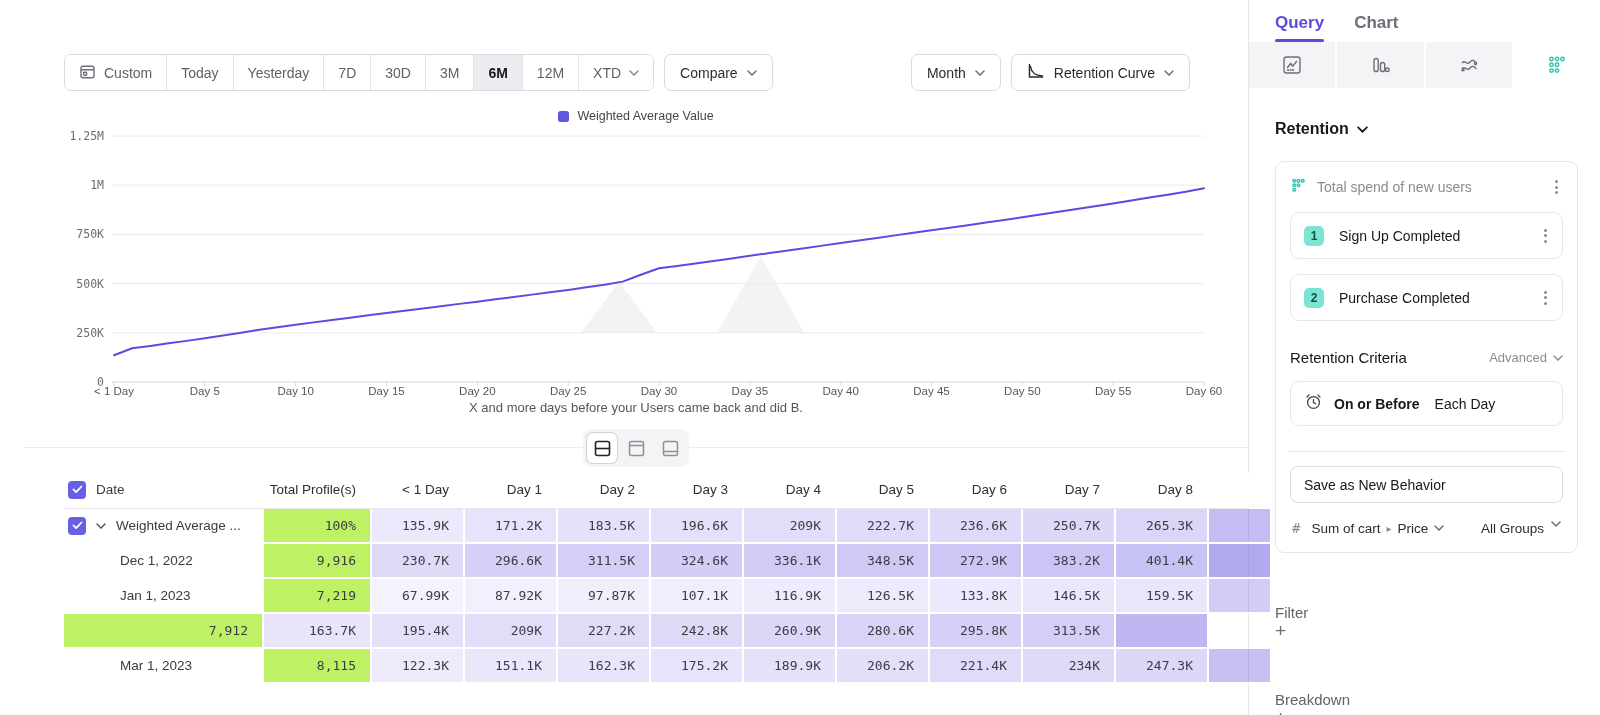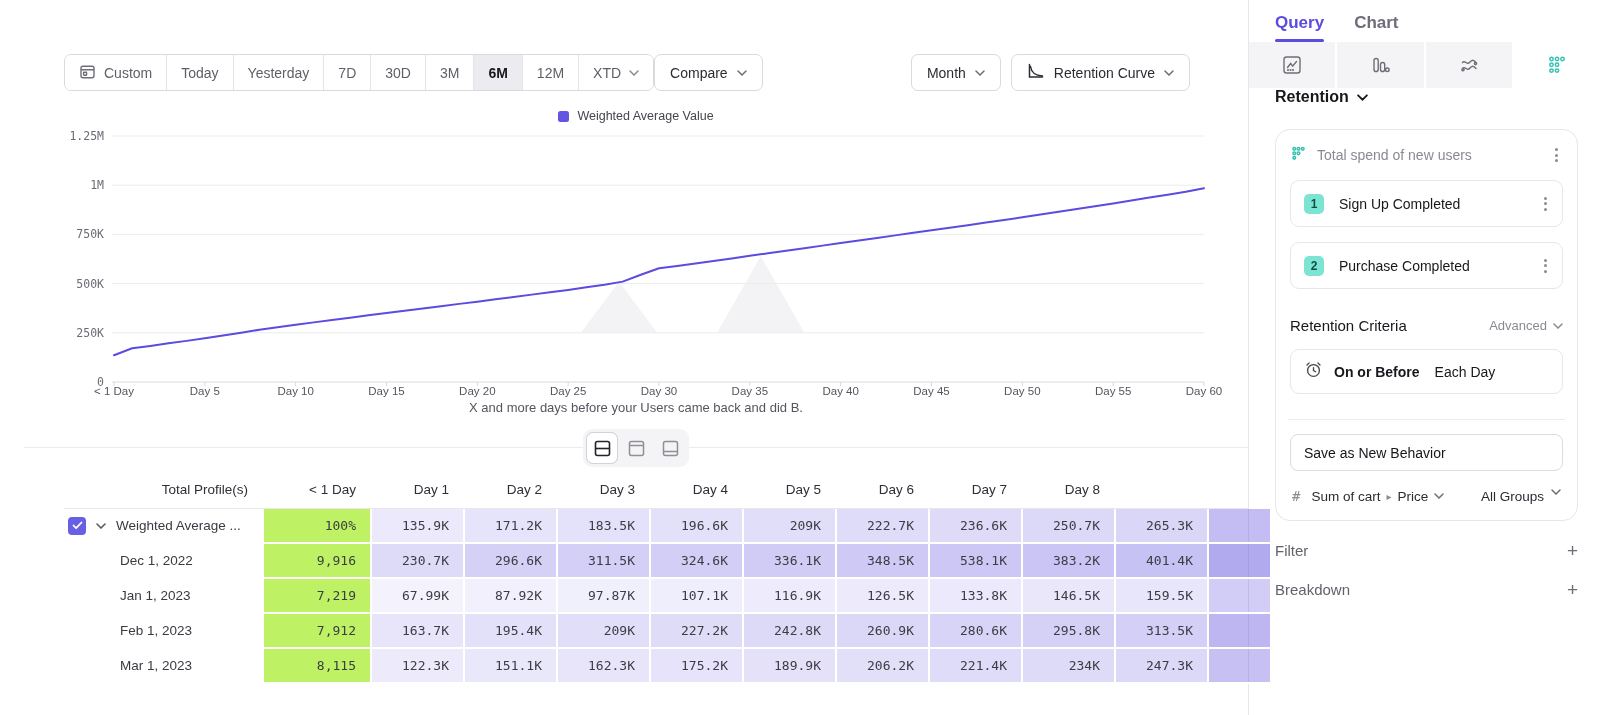--- a/index.html
+++ b/index.html
@@ -10,21 +10,21 @@
   
   .main { width:1248px; flex:0 0 1248px; padding-top:54px; position:relative;padding-left:24px; }
   .toolbar { display:flex; align-items:center; padding:0 58px 0 40px; height:37px; }
   .seg-group { display:flex; align-items:stretch; border:1px solid #d9d9de; border-radius:7px; height:37px; overflow:hidden; background:#fff; }
   .seg { display:flex; align-items:center; gap:8px; padding:0 14px; font-size:14px; color:#5f5f69;
     background:#fff; border:none; border-left:1px solid #e3e3e8; cursor:pointer; font-family:inherit; white-space:nowrap; }
   .seg:first-child { border-left:none; }
   .seg.selected { background:#ececf0; color:#17171c; font-weight:700; }
   .btn { display:flex; align-items:center; gap:9px; padding:0 15px; height:37px; border:1px solid #d9d9de;
     border-radius:7px; background:#fff; font-size:14px; color:#2b2b33; cursor:pointer; font-family:inherit; white-space:nowrap; }
-  .compare { }
+  .compare { margin-left:10px; }
   .spacer { flex:1; }
   .granularity { margin-right:10px; }
   .chev { display:inline-block; }
   .chev svg { display:block; }
 
   .legend { display:flex; justify-content:center; align-items:center; gap:8px; margin-top:17px; height:16px;
     font-size:12.5px; color:#45454d; }
   .legend-swatch { width:11px; height:11px; border-radius:2.5px; background:#6355e4; display:inline-block; }
 
   .chart-svg { display:block; }
@@ -59,22 +59,22 @@
   .sb-tabs { display:flex; gap:30px; padding:13px 0 0 26px; }
   .sb-tab { font-size:17px; font-weight:700; color:#6e6e78; padding-bottom:9px; cursor:pointer; position:relative; }
   .sb-tab.active { color:#5b4bdf; }
   .sb-tab.active::after { content:""; position:absolute; left:0; right:0; bottom:0; height:3px; background:#5b4bdf; border-radius:2px; }
   .sb-icon-strip { display:flex; height:46px; }
   .sb-icon-tab { flex:1; background:#f4f4f6; display:flex; align-items:center; justify-content:center;
     border-left:2px solid #fff; cursor:pointer; }
   .sb-icon-tab:first-child { border-left:none; }
   .sb-icon-tab.active { background:#fff; }
   .sb-body { padding:0 22px 0 26px; }
-  .retention-header { display:flex; align-items:center; gap:8px; font-size:16px; font-weight:700; color:#17171c; cursor:pointer; }
-  .big-card { margin-top:23px; border:1px solid #e7e7eb; border-radius:15px; padding:15px 14px 14px; }
+  .retention-header { display:flex; align-items:center; gap:8px; margin-top:32px; font-size:16px; font-weight:700; color:#17171c; cursor:pointer; }
+  .big-card { margin-top:23px; border:1px solid #e7e7eb; border-radius:9px; padding:15px 14px 14px; }
   .beh-header { display:flex; align-items:center; gap:10px; color:#8a8a93; font-size:14px; }
   .beh-title { flex:1; }
   .kebab { display:flex; flex-direction:column; gap:2.5px; padding:3px 5px; cursor:pointer; }
   .kebab i { width:3px; height:3px; border-radius:50%; background:#8a8a93; }
   .step-card { display:flex; align-items:center; margin-top:15px; border:1px solid #e7e7eb; border-radius:9px;
     height:47px; padding:0 10px 0 13px; cursor:pointer; }
   .step-num { width:20px; height:20px; border-radius:5px; background:#7de4d3; color:#0d5146; font-size:12px;
     font-weight:700; display:flex; align-items:center; justify-content:center; }
   .step-label { flex:1; margin-left:15px; font-size:14px; color:#17171c; }
   .criteria-row { display:flex; align-items:center; justify-content:space-between; margin-top:28px; }
@@ -85,21 +85,21 @@
   .chip-cond { font-weight:700; font-size:14px; margin-left:11px; color:#17171c; }
   .chip-window { font-size:14px; margin-left:15px; color:#17171c; }
   .card-divider { border-top:1px solid #ececef; margin:25px -2px 0; }
   .save-btn { margin-top:14px; width:100%; text-align:left; border:1px solid #dcdce2; border-radius:8px;
     height:37px; background:#fff; padding:0 13px; font-size:14px; font-weight:500; color:#17171c; cursor:pointer; font-family:inherit; }
   .sum-row { display:flex; align-items:center; margin-top:17px; padding:0 2px 2px; }
   .hash { color:#8a8a93; font-size:14px; font-family:"DejaVu Sans Mono","Liberation Mono",monospace; }
   .sum-label { margin-left:11px; font-size:13.5px; color:#2b2b33; display:flex; align-items:center; gap:6px; cursor:pointer; }
   .tri-sep { color:#8a8a93; font-size:10px; }
   .groups { margin-left:auto; display:flex; align-items:flex-start; gap:7px; font-size:13.5px; color:#2b2b33; cursor:pointer; }
-  .add-row { display:flex; align-items:center; justify-content:space-between; margin-top:20px; }
+  .add-row { display:flex; justify-content:space-between; margin-top:51px;flex-direction:column; }
   .add-row .lbl { font-size:15px; color:#62626c; }
   .plus { font-size:19px; color:#6e6e78; font-weight:400; cursor:pointer; line-height:1; }
 </style>
 </head>
 <body>
 
 <div class="app">
 
   <div class="main">
 
@@ -234,20 +234,28 @@
           <svg width="19" height="19" viewBox="0 0 19 19" fill="none" stroke="#8f8f98" stroke-width="1.5">
             <rect x="2.5" y="2.5" width="14" height="14" rx="2"></rect>
               <line x1="2.5" y1="12.5" x2="16.5" y2="12.5"></line>
           </svg>
         </button>
       </div>
     </div>
 
     <div class="table" id="retention-table">
         <div class="t-row header">
+          <div class="t-cell head date">
+            <span class="checkbox">
+              <svg width="11" height="9" viewBox="0 0 11 9" fill="none" stroke="#fff" stroke-width="1.8" stroke-linecap="round" stroke-linejoin="round">
+                <path d="M1.5 4.5l2.6 2.7 5.4-5.7"></path>
+              </svg>
+            </span>
+            <span>Date</span>
+          </div>
           <div class="t-cell head">Total Profile(s)</div>
           <div class="t-cell head">&lt; 1 Day</div>
           <div class="t-cell head">Day 1</div>
           <div class="t-cell head">Day 2</div>
           <div class="t-cell head">Day 3</div>
           <div class="t-cell head">Day 4</div>
           <div class="t-cell head">Day 5</div>
           <div class="t-cell head">Day 6</div>
           <div class="t-cell head">Day 7</div>
           <div class="t-cell head">Day 8</div>
@@ -281,21 +289,21 @@
           <div class="t-cell date indent">
             <span class="row-label">Dec 1, 2022</span>
           </div>
           <div class="t-cell num gray">9,916</div>
           <div class="t-cell num" style="background:rgba(94,78,222,0.202)">230.7K</div>
           <div class="t-cell num" style="background:rgba(94,78,222,0.257)">296.6K</div>
           <div class="t-cell num" style="background:rgba(94,78,222,0.270)">311.5K</div>
           <div class="t-cell num" style="background:rgba(94,78,222,0.280)">324.6K</div>
           <div class="t-cell num" style="background:rgba(94,78,222,0.290)">336.1K</div>
           <div class="t-cell num" style="background:rgba(94,78,222,0.300)">348.5K</div>
-          <div class="t-cell num" style="background:rgba(94,78,222,0.314)">538.1K</div>
+          <div class="t-cell num" style="background:rgba(94,78,222,0.314)">272.9K</div>
           <div class="t-cell num" style="background:rgba(94,78,222,0.329)">383.2K</div>
           <div class="t-cell num" style="background:rgba(94,78,222,0.344)">401.4K</div>
           <div class="t-cell num" style="background:rgba(94,78,222,0.484)"></div>
         </div>
         <div class="t-row">
           <div class="t-cell date indent">
             <span class="row-label">Jan 1, 2023</span>
           </div>
           <div class="t-cell num gray">7,219</div>
           <div class="t-cell num" style="background:rgba(94,78,222,0.067)">67.99K</div>
@@ -303,23 +311,20 @@
           <div class="t-cell num" style="background:rgba(94,78,222,0.092)">97.87K</div>
           <div class="t-cell num" style="background:rgba(94,78,222,0.099)">107.1K</div>
           <div class="t-cell num" style="background:rgba(94,78,222,0.107)">116.9K</div>
           <div class="t-cell num" style="background:rgba(94,78,222,0.115)">126.5K</div>
           <div class="t-cell num" style="background:rgba(94,78,222,0.121)">133.8K</div>
           <div class="t-cell num" style="background:rgba(94,78,222,0.132)">146.5K</div>
           <div class="t-cell num" style="background:rgba(94,78,222,0.143)">159.5K</div>
           <div class="t-cell num" style="background:rgba(94,78,222,0.283)"></div>
         </div>
         <div class="t-row">
-          <div class="t-cell date indent">
-            <span class="row-label">Feb 1, 2023</span>
-          </div>
           <div class="t-cell num gray">7,912</div>
           <div class="t-cell num" style="background:rgba(94,78,222,0.146)">163.7K</div>
           <div class="t-cell num" style="background:rgba(94,78,222,0.173)">195.4K</div>
           <div class="t-cell num" style="background:rgba(94,78,222,0.184)">209K</div>
           <div class="t-cell num" style="background:rgba(94,78,222,0.199)">227.2K</div>
           <div class="t-cell num" style="background:rgba(94,78,222,0.212)">242.8K</div>
           <div class="t-cell num" style="background:rgba(94,78,222,0.227)">260.9K</div>
           <div class="t-cell num" style="background:rgba(94,78,222,0.244)">280.6K</div>
           <div class="t-cell num" style="background:rgba(94,78,222,0.257)">295.8K</div>
           <div class="t-cell num" style="background:rgba(94,78,222,0.271)">313.5K</div>

